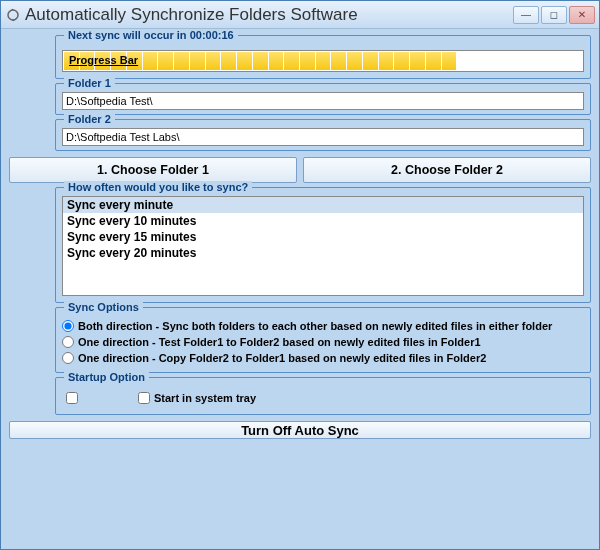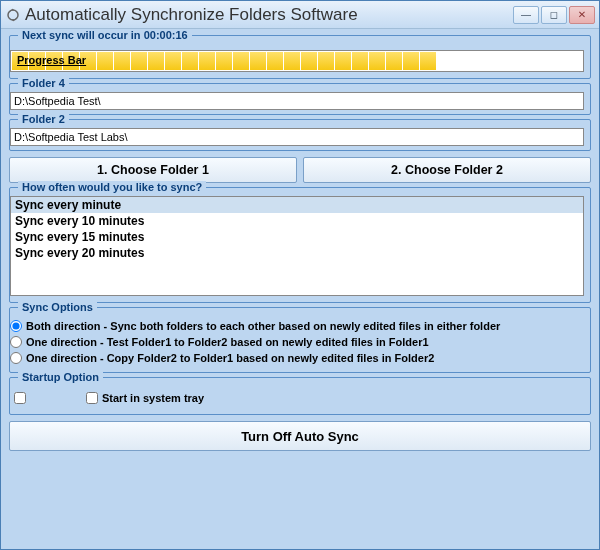--- a/index.html
+++ b/index.html
@@ -54,22 +54,23 @@
   flex: 1;
   padding: 6px 8px 8px 8px;
   display: flex;
   flex-direction: column;
   gap: 4px;
 }
 .groupbox {
   border: 1px solid #5a8fc8;
   background: #bdd6f0;
   position: relative;
-  padding: 10px 6px 6px 0;
+  padding: 10px 6px 6px 6px;
   border-radius: 2px;
+  margin-left: 46px;
 }
 .groupbox > .legend {
   position: absolute;
   top: -7px;
   left: 8px;
   background: #bdd6f0;
   padding: 0 4px;
   color: #0b3f7a;
   font-weight: bold;
   font-size: 11px;
@@ -154,21 +155,21 @@
   color: #000;
   font-size: 11px;
 }
 .radio-row input, .check-row input {
   width: 12px; height: 12px;
 }
 .startup-checks { display: flex; gap: 60px; padding: 2px 4px; }
 .bottom-row { display: flex; gap: 8px; margin-top: 2px; }
 .bottom-btn {
   flex: 1;
-  height: 30px;
+  height: 18px;
   background: linear-gradient(to bottom,#f7fbff,#dfeaf5);
   border: 1px solid #7aa0c8;
   border-radius: 2px;
   font-weight: bold;
   font-size: 13px;
   color: #000;
   display: flex; align-items: center; justify-content: center;
 }
 
 .listbox::-webkit-scrollbar { width: 16px; }
@@ -237,21 +238,21 @@
               <div class="block empty"></div>
               <div class="block empty"></div>
               <div class="block empty"></div>
               <div class="block empty"></div>
             </div>
         </div>
       </div>
     </div>
 
     <div class="groupbox folder-group">
-      <div class="legend">Folder 4</div>
+      <div class="legend">Folder 1</div>
       <input class="folder-input" value="D:\Softpedia Test\" style="">
     </div>
 
     <div class="groupbox folder-group">
       <div class="legend">Folder 2</div>
       <input class="folder-input" value="D:\Softpedia Test Labs\" style="">
     </div>
 
     <div class="btn-row">
       <button class="big-btn">1. Choose Folder 1</button>

